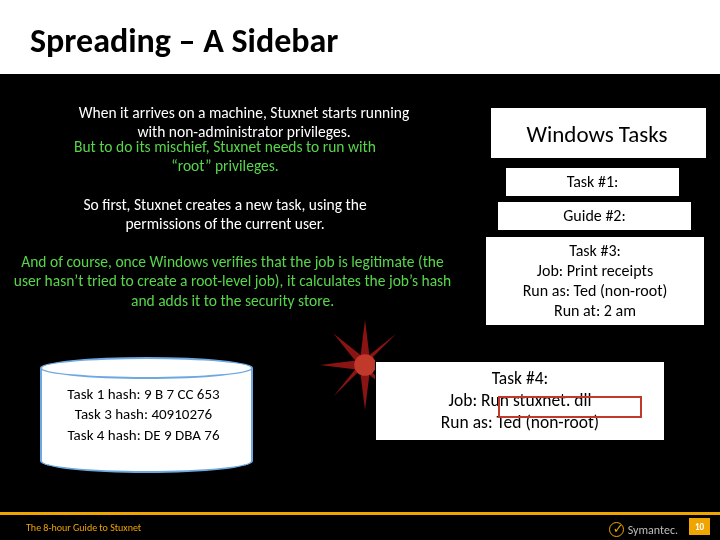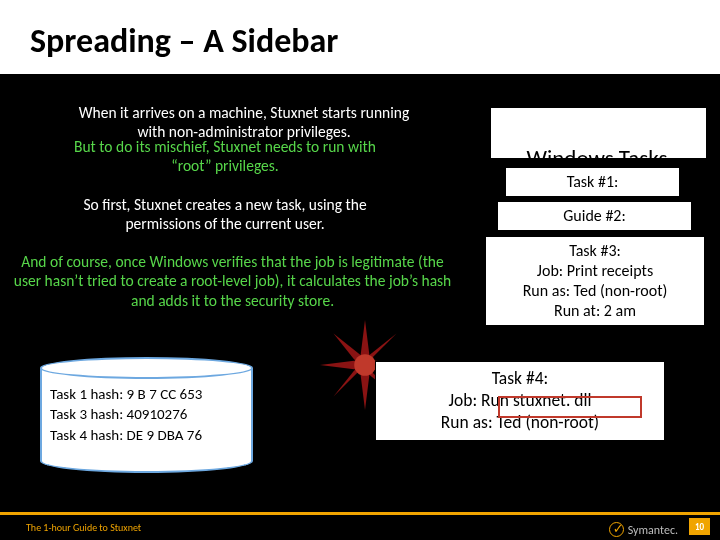--- a/index.html
+++ b/index.html
@@ -38,21 +38,20 @@
   .tasks-header {
     position: absolute;
     right: 28px;
     top: 120px;
     font-size: 23px;
     color: #000;
     background: transparent;
     z-index: 4;
     width: 190px;
     text-align: center;
-    margin-top: 24px;
   }
   .task-card {
     position: absolute;
     background: #fff;
     color: #000;
     border: 1.5px solid #000;
     font-size: 16px;
     text-align: center;
     padding: 4px 10px;
     box-shadow: 2px 2px 4px rgba(0,0,0,.4);
@@ -94,21 +93,21 @@
     border-top: none;
     border-radius: 0 0 106px 106px / 0 0 12px 12px;
     background: #fff;
     position: absolute;
     top: 0; left: 0;
     z-index: 1;
     padding: 16px 14px 0 8px;
     color: #000;
     font-size: 15px;
     line-height: 1.35;
-    text-align: left;
+    text-align: center;
   }
   .footer {
     position: absolute;
     left: 0; bottom: 0;
     width: 720px; height: 28px;
     background: #000;
     border-top: 3px solid #f0a400;
     z-index: 10;
   }
   .footer-left {
@@ -204,21 +203,21 @@
 <div class="hashbox">
   <div class="cyl-body">
     <div>Task 1 hash: 9 B 7 CC 653</div>
     <div>Task 3 hash: 40910276</div>
     <div>Task 4 hash: DE 9 DBA 76</div>
   </div>
   <div class="cyl-top"></div>
 </div>
 
 <div class="footer">
-  <div class="footer-left">The 1-hour Guide to Stuxnet</div>
+  <div class="footer-left">The 8-hour Guide to Stuxnet</div>
   <div class="sym-logo">
     <span class="sym-circle">
         <span class="sym-check">✓</span>
       </span>
     <span>Symantec.</span>
   </div>
   <div class="footer-page">10</div>
 </div>
 
 </body></html>

